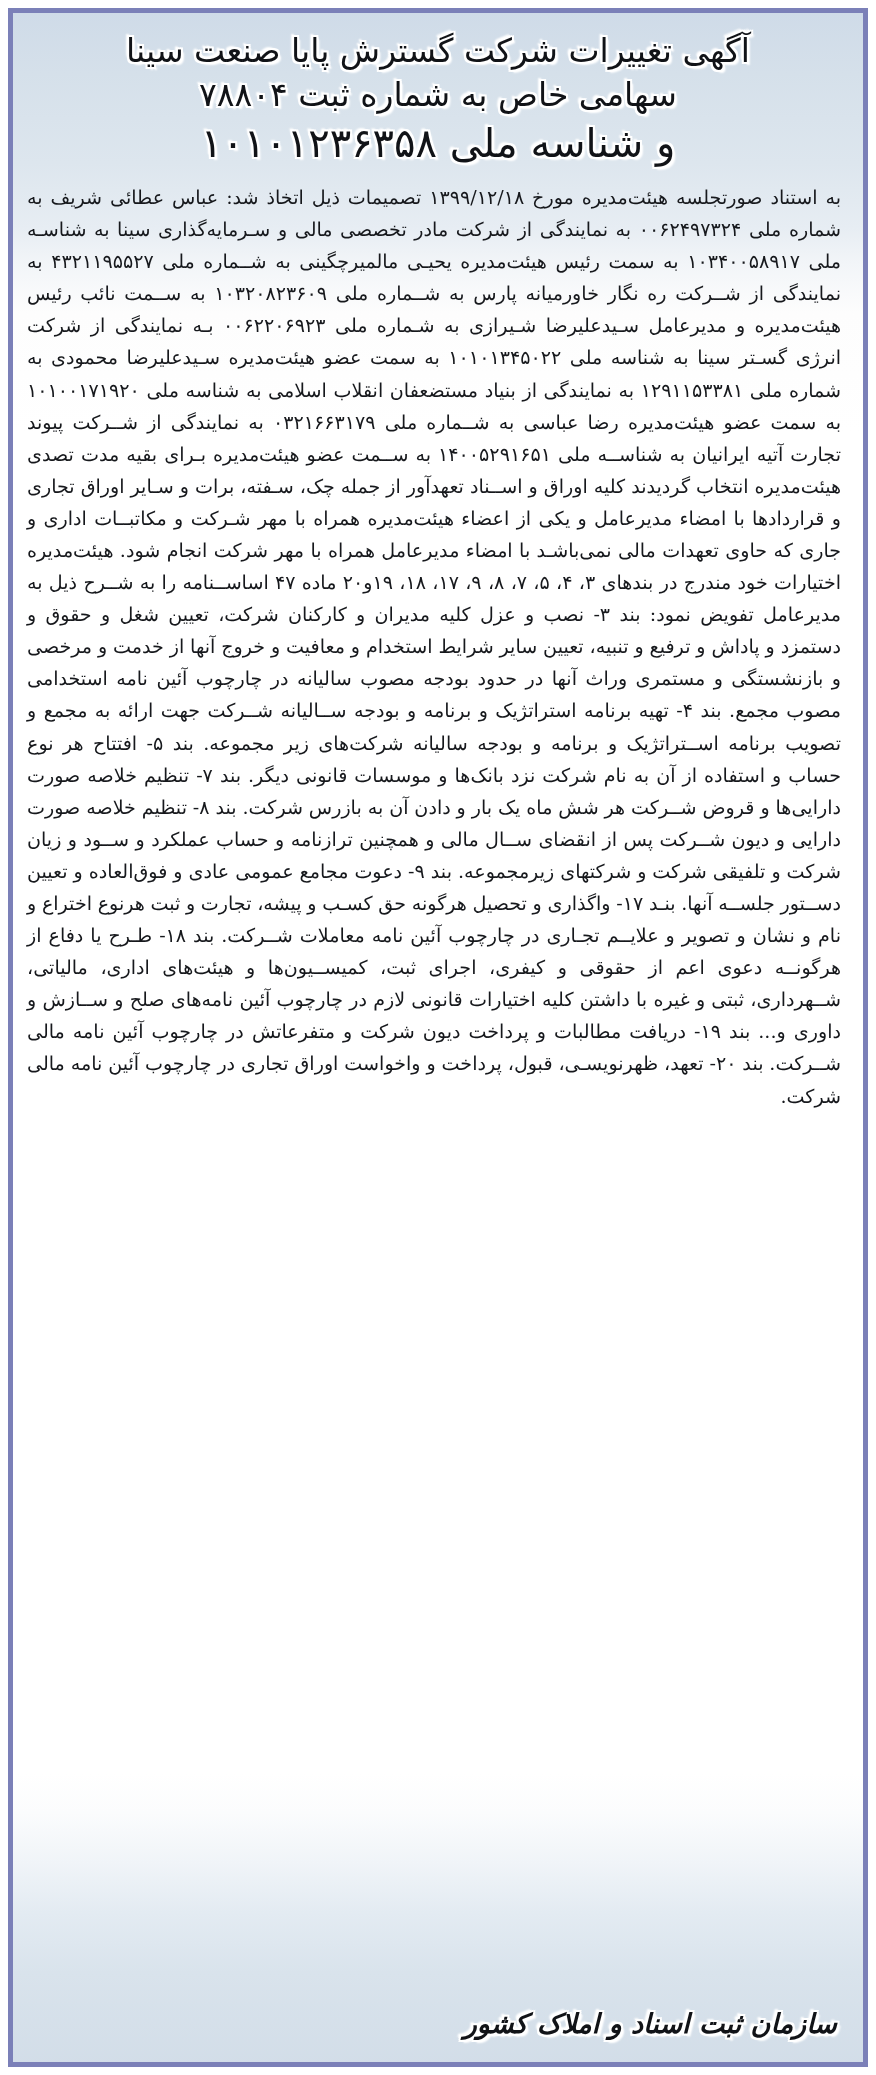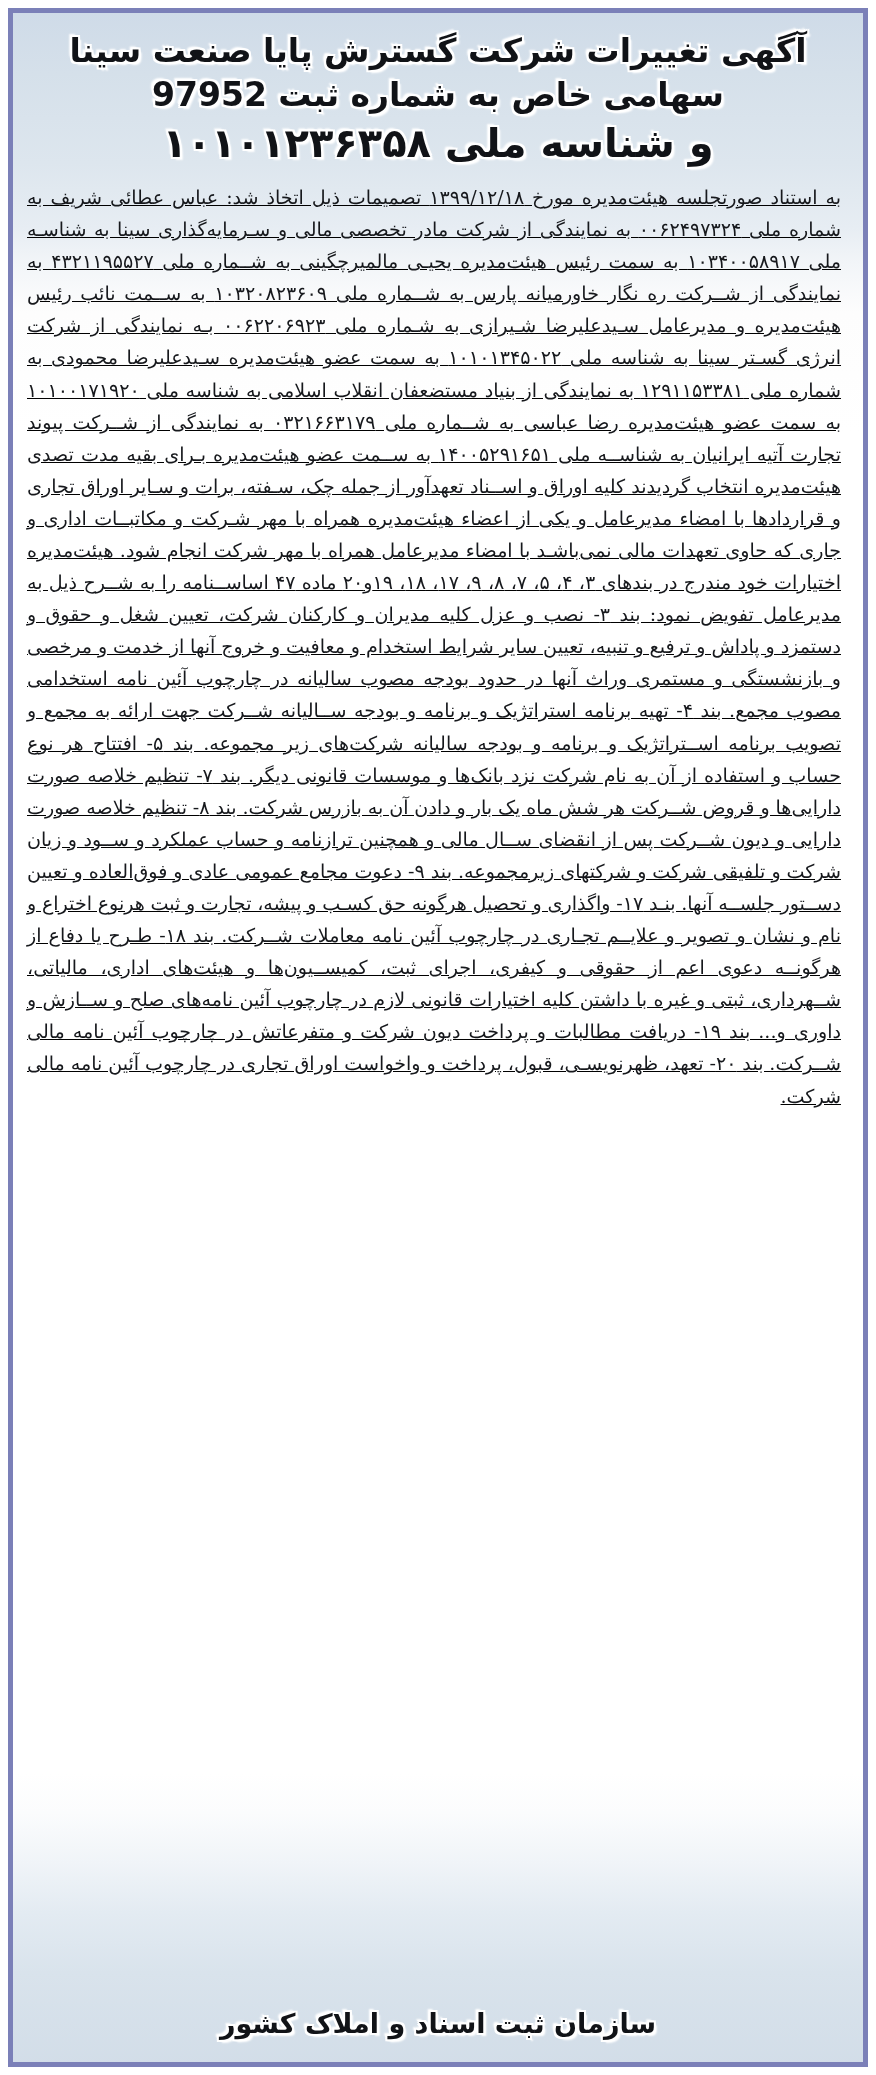--- a/index.html
+++ b/index.html
@@ -49,21 +49,21 @@
   }
 
   
   .header {
     padding: 16px 26px 6px 26px;
     text-align: center;
   }
 
   .header-line {
     font-family: "DejaVu Sans", "Liberation Sans", sans-serif;
-    font-weight: bold;
+    font-weight: normal;
     font-size: 33px;
     line-height: 1.33;
     color: #111317;
     letter-spacing: -0.5px;
     text-shadow:
       -2px -2px 0 #ffffff,
        2px -2px 0 #ffffff,
       -2px  2px 0 #ffffff,
        2px  2px 0 #ffffff,
        0px -2px 0 #ffffff,
@@ -79,42 +79,41 @@
 
   .header-line.l1 { font-size: 33px; }
   .header-line.l2 { font-size: 33px; }
   .header-line.l3 { font-size: 40px; }
 
   
   .body-wrap {
     flex: 1 1 auto;
     padding: 6px 22px 0 14px;
     min-height: 0;
-    text-decoration: underline;
   }
 
   .body-text {
     direction: rtl;
     unicode-bidi: isolate;
     text-align: justify;
     text-align-last: justify;
     font-family: "DejaVu Serif", "Liberation Serif", serif;
     font-size: 19.1px;
     line-height: 32.1px;
     color: #16181c;
     word-spacing: -0.5px;
     letter-spacing: -0.15px;
     margin: 0;
     hyphens: none;
   }
 
   
   .footer {
     padding: 14px 26px 20px 26px;
-    text-align: center;
+    font-style: italic;
   }
 
   .footer-line {
     font-family: "DejaVu Sans", "Liberation Sans", sans-serif;
     font-weight: bold;
     font-size: 27px;
     line-height: 1.38;
     color: #111317;
     letter-spacing: -0.4px;
     direction: rtl;
@@ -135,21 +134,21 @@
   .footer-line.f2 { font-size: 25px; }
 </style>
 </head>
 <body>
 
 <div class="page">
   <div class="notice-frame">
 
     <div class="header">
       <div class="header-line l1">آگهی تغییرات شرکت گسترش پایا صنعت سینا</div>
-      <div class="header-line l2">سهامی خاص به شماره ثبت 97952</div>
+      <div class="header-line l2">سهامی خاص به شماره ثبت ۷۸۸۰۴</div>
       <div class="header-line l3">و شناسه ملی ۱۰۱۰۱۲۳۶۳۵۸</div>
     </div>
 
     <div class="body-wrap">
       <p class="body-text">به استناد صورتجلسه هیئت‌مدیره مورخ ۱۳۹۹/۱۲/۱۸ تصمیمات ذیل اتخاذ شد: عباس عطائی شریف به شماره ملی ۰۰۶۲۴۹۷۳۲۴ به نمایندگی از شرکت مادر تخصصی مالی و سـرمایه‌گذاری سینا به شناسـه ملی ۱۰۳۴۰۰۵۸۹۱۷ به سمت رئیس هیئت‌مدیره یحیـی مالمیرچگینی به شــماره ملی ۴۳۲۱۱۹۵۵۲۷ به نمایندگی از شــرکت ره نگار خاورمیانه پارس به شــماره ملی ۱۰۳۲۰۸۲۳۶۰۹ به ســمت نائب رئیس هیئت‌مدیره و مدیرعامل سـیدعلیرضا شـیرازی به شـماره ملی ۰۰۶۲۲۰۶۹۲۳ بـه نمایندگی از شرکت انرژی گسـتر سینا به شناسه ملی ۱۰۱۰۱۳۴۵۰۲۲ به سمت عضو هیئت‌مدیره سـیدعلیرضا محمودی به شماره ملی ۱۲۹۱۱۵۳۳۸۱ به نمایندگی از بنیاد مستضعفان انقلاب اسلامی به شناسه ملی ۱۰۱۰۰۱۷۱۹۲۰ به سمت عضو هیئت‌مدیره رضا عباسی به شــماره ملی ۰۳۲۱۶۶۳۱۷۹ به نمایندگی از شــرکت پیوند تجارت آتیه ایرانیان به شناســه ملی ۱۴۰۰۵۲۹۱۶۵۱ به ســمت عضو هیئت‌مدیره بـرای بقیه مدت تصدی هیئت‌مدیره انتخاب گردیدند کلیه اوراق و اســناد تعهدآور از جمله چک، سـفته، برات و سـایر اوراق تجاری و قراردادها با امضاء مدیرعامل و یکی از اعضاء هیئت‌مدیره همراه با مهر شـرکت و مکاتبــات اداری و جاری که حاوی تعهدات مالی نمی‌باشـد با امضاء مدیرعامل همراه با مهر شرکت انجام شود. هیئت‌مدیره اختیارات خود مندرج در بندهای ۳، ۴، ۵، ۷، ۸، ۹، ۱۷، ۱۸، ۱۹و۲۰ ماده ۴۷ اساســنامه را به شــرح ذیل به مدیرعامل تفویض نمود: بند ۳- نصب و عزل کلیه مدیران و کارکنان شرکت، تعیین شغل و حقوق و دستمزد و پاداش و ترفیع و تنبیه، تعیین سایر شرایط استخدام و معافیت و خروج آنها از خدمت و مرخصی و بازنشستگی و مستمری وراث آنها در حدود بودجه مصوب سالیانه در چارچوب آئین نامه استخدامی مصوب مجمع. بند ۴- تهیه برنامه استراتژیک و برنامه و بودجه ســالیانه شــرکت جهت ارائه به مجمع و تصویب برنامه اســتراتژیک و برنامه و بودجه سالیانه شرکت‌های زیر مجموعه. بند ۵- افتتاح هر نوع حساب و استفاده از آن به نام شرکت نزد بانک‌ها و موسسات قانونی دیگر. بند ۷- تنظیم خلاصه صورت دارایی‌ها و قروض شــرکت هر شش ماه یک بار و دادن آن به بازرس شرکت. بند ۸- تنظیم خلاصه صورت دارایی و دیون شــرکت پس از انقضای ســال مالی و همچنین ترازنامه و حساب عملکرد و ســود و زیان شرکت و تلفیقی شرکت و شرکتهای زیرمجموعه. بند ۹- دعوت مجامع عمومی عادی و فوق‌العاده و تعیین دســتور جلســه آنها. بنـد ۱۷- واگذاری و تحصیل هرگونه حق کسـب و پیشه، تجارت و ثبت هرنوع اختراع و نام و نشان و تصویر و علایــم تجـاری در چارچوب آئین نامه معاملات شــرکت. بند ۱۸- طـرح یا دفاع از هرگونــه دعوی اعم از حقوقی و کیفری، اجرای ثبت، کمیســیون‌ها و هیئت‌های اداری، مالیاتی، شــهرداری، ثبتی و غیره با داشتن کلیه اختیارات قانونی لازم در چارچوب آئین نامه‌های صلح و ســازش و داوری و... بند ۱۹- دریافت مطالبات و پرداخت دیون شرکت و متفرعاتش در چارچوب آئین نامه مالی شــرکت. بند ۲۰- تعهد، ظهرنویسـی، قبول، پرداخت و واخواست اوراق تجاری در چارچوب آئین نامه مالی شرکت.</p>
     </div>
 
     <div class="footer">
       <div class="footer-line f1">سازمان ثبت اسناد و املاک کشور</div>
     </div>

